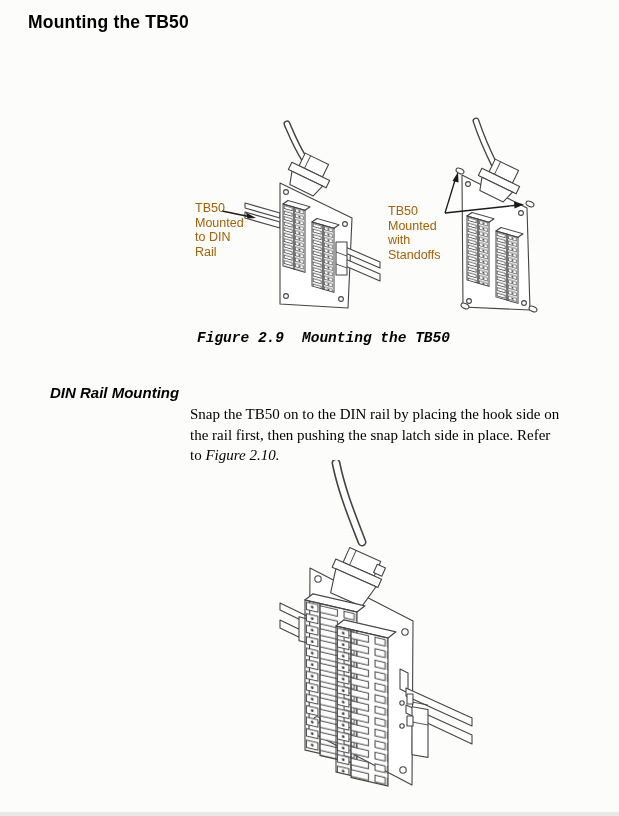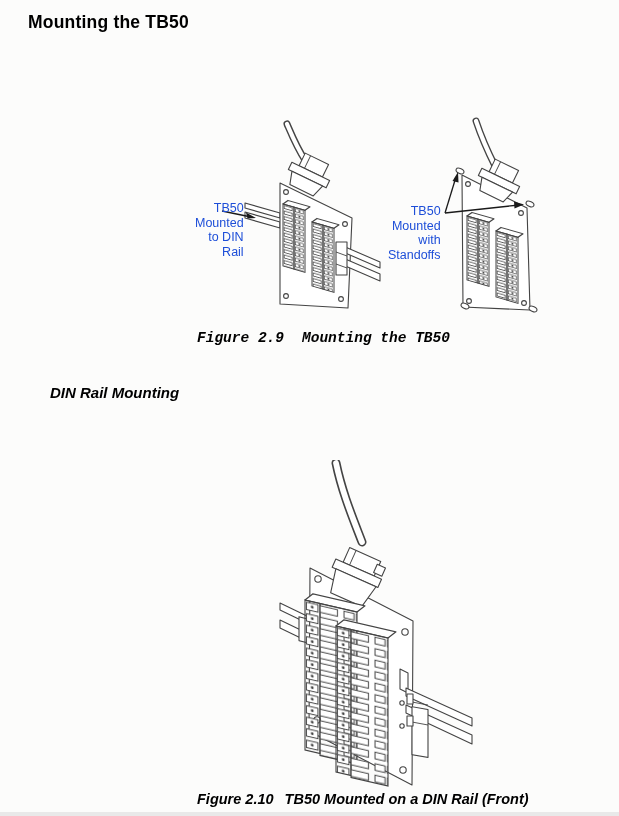--- a/index.html
+++ b/index.html
@@ -31,21 +31,21 @@
     font:bold italic 14.5px/18px "Liberation Sans", sans-serif;
     color:#000; white-space:nowrap;
   }
   .cap29 { left:197px; top:329px;font-family:Liberation Mono, monospace; }
   .cap210 { left:197px; top:790px; }
   .cap29 .cap-title { margin-left:18px; }
   .cap210 .cap-title { margin-left:11px; }
   .fig-label {
     position:absolute;
     font:12.5px/14.5px "Liberation Sans", sans-serif;
-    color:#1d4ed8; white-space:pre-line;text-align:right;
+    color:#a16207; white-space:pre-line;
   }
   .labelA { left:195px; top:201px; }
   .labelB { left:388px; top:204px; }
   .illus { position:absolute; }
   .illusA { left:220px; top:118px; }
   .illusB { left:383px; top:112px; }
   .illusC { left:272px; top:460px; }
   svg .ln { fill:#ffffff; stroke:#444444; stroke-width:1.1; stroke-linejoin:round; }
   svg .ln-thin { fill:none; stroke:#444444; stroke-width:0.9; }
   svg .tube-o { fill:none; stroke:#444444; stroke-width:7; stroke-linecap:round; }
@@ -179,20 +179,23 @@
 Mounted
 with
 Standoffs</div>
 
   <div class="fig-caption cap29">
     <span class="cap-label">Figure 2.9</span><span class="cap-title">Mounting the TB50</span>
   </div>
 
   <div class="h2">DIN Rail Mounting</div>
 
+  <div class="body-par par2"><span>Snap the TB50 on to the DIN rail by placing the hook side on
+the rail first, then pushing the snap latch side in place. Refer
+to </span><span class="ref-italic">Figure 2.10.</span></div>
 
   <svg class="illus illusC" width="248" height="330" viewBox="0 0 248 330">
 
     <g>
       <polygon points="8,143 37,157 37,164 8,150" class="ln"></polygon>
       <polygon points="8,160 37,174 37,182 8,168" class="ln"></polygon>
       <rect x="27" y="150" width="15" height="24" class="ln" transform="skewY(14)"></rect>
     </g>
 
     <polygon points="38,108 141,161 140,325 37,271" class="ln"></polygon>
@@ -231,17 +234,14 @@
       <rect x="140" y="222" width="16" height="48" class="ln" transform="skewY(10)"></rect>
       <line x1="140" y1="262" x2="156" y2="265" class="ln-thin"></line>
       <line x1="140" y1="242" x2="156" y2="245" class="ln-thin"></line>
       <rect x="135" y="234" width="6" height="10" class="ln"></rect>
       <rect x="135" y="256" width="6" height="10" class="ln"></rect>
     </g>
     <circle cx="130" cy="243" r="2.2" class="ln"></circle>
     <circle cx="130" cy="266" r="2.2" class="ln"></circle>
   </svg>
 
-  <div class="fig-caption cap210">
-    <span class="cap-label">Figure 2.10</span><span class="cap-title">TB50 Mounted on a DIN Rail (Front)</span>
-  </div>
 
 </div>
 
 </body></html>

